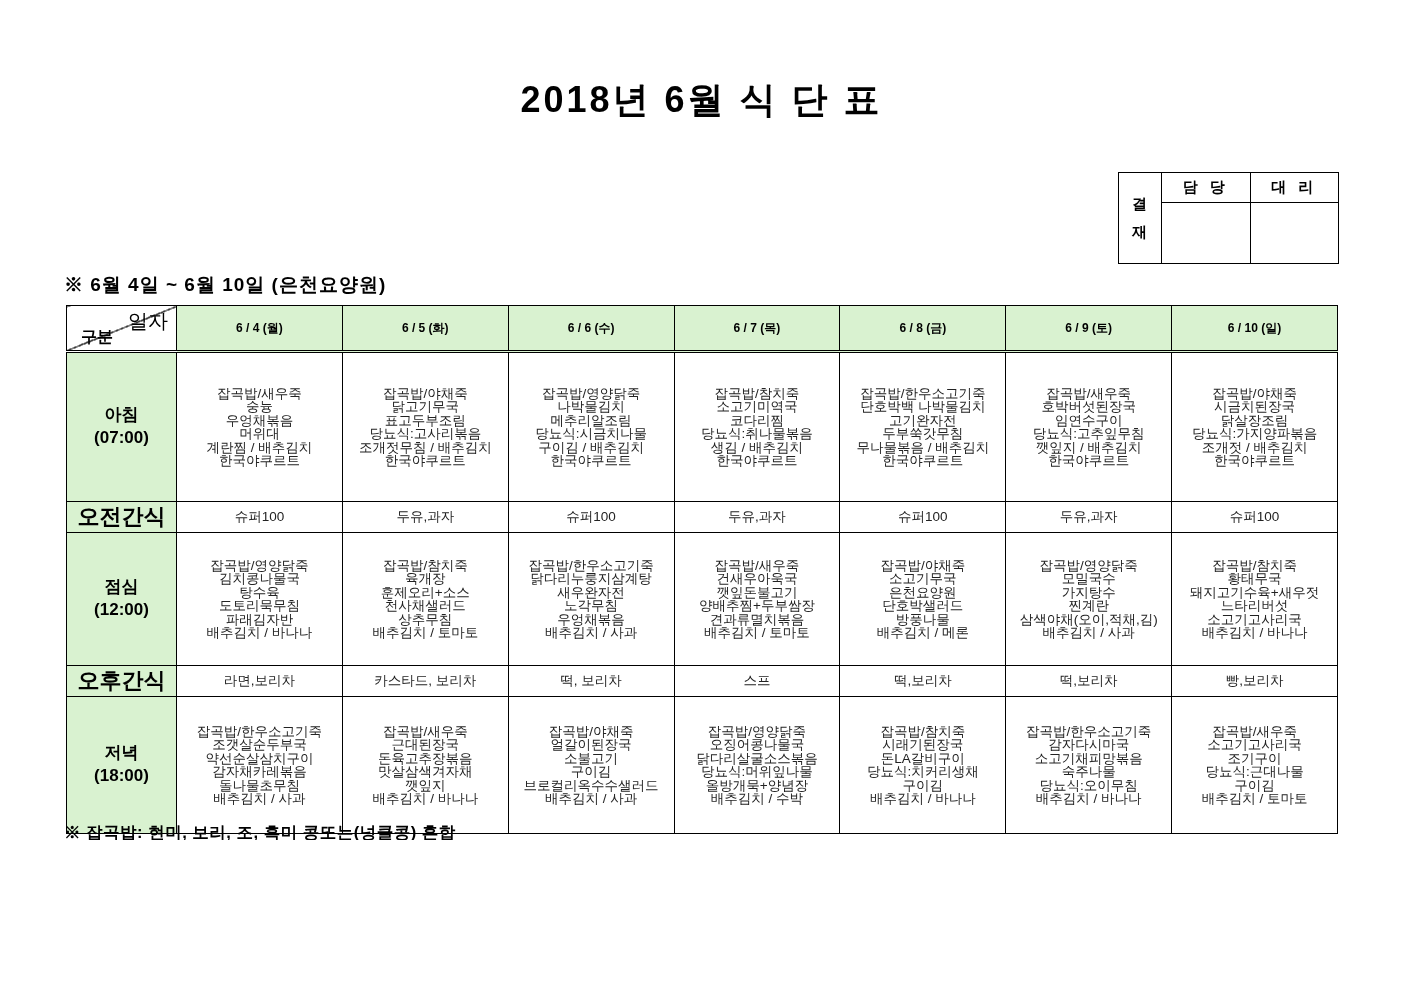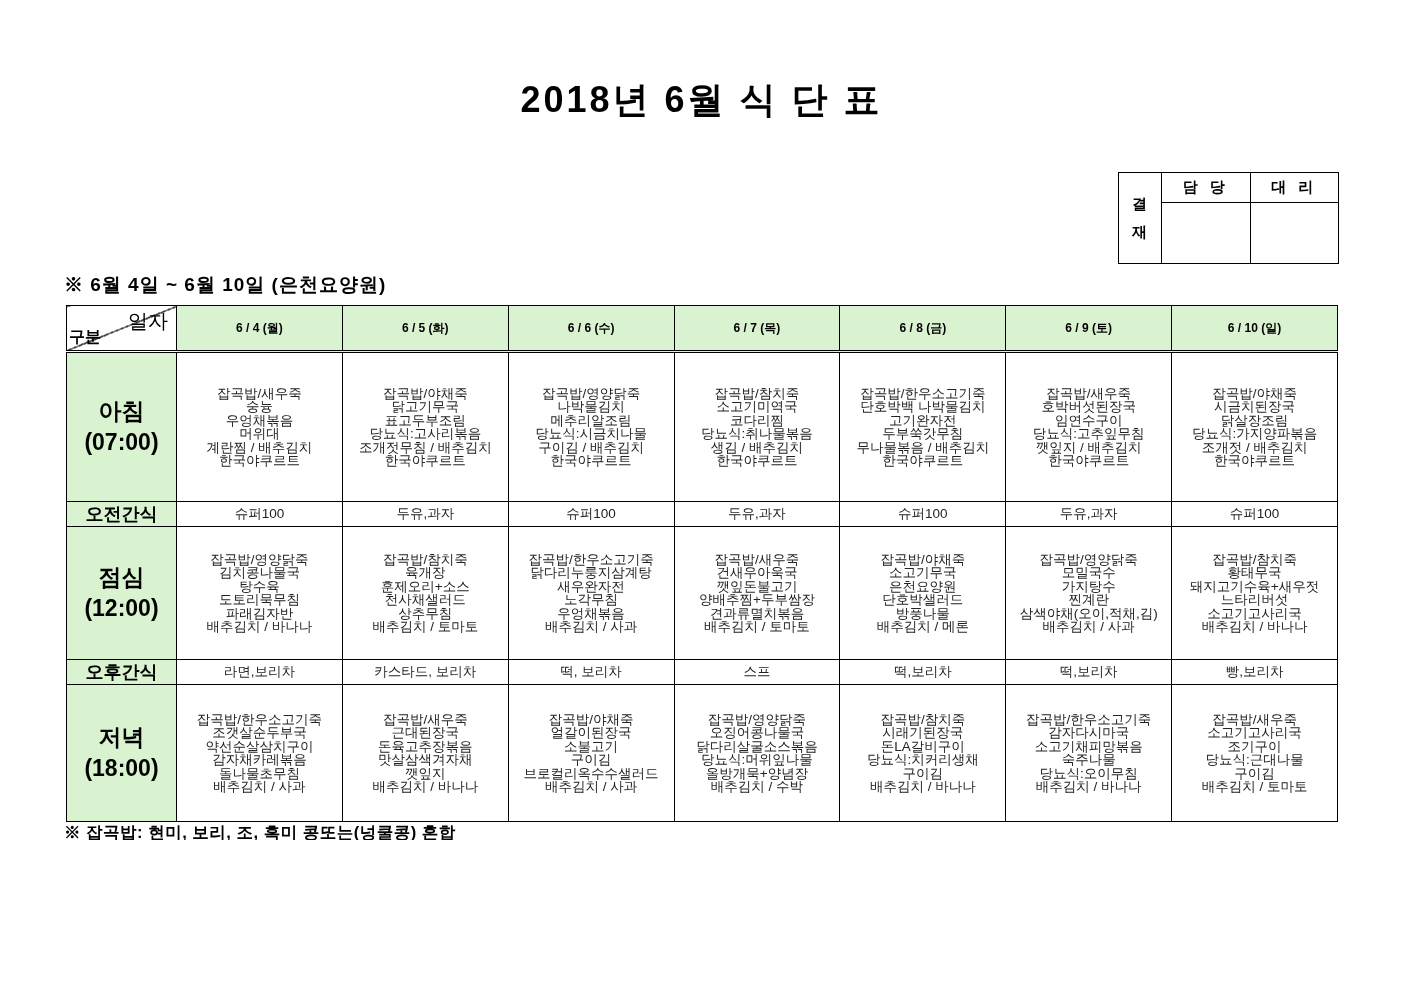--- a/index.html
+++ b/index.html
@@ -34,24 +34,24 @@
     background: var(--green); font-size: 12px; font-weight: bold;
     height: 44px; border-bottom: 3px double #000;
   }
   .menu .corner {
     background: #fff; position: relative; border-bottom: 3px double #000;
     background-image: linear-gradient(to bottom right,
       transparent calc(50% - 0.6px), #000 calc(50% - 0.6px),
       #000 calc(50% + 0.6px), transparent calc(50% + 0.6px));
   }
   .corner .c-top { position: absolute; top: 2px; right: 8px; font-size: 20px; font-weight: normal; }
-  .corner .c-bottom { position: absolute; bottom: 2px; left: 2px; font-size: 16px; font-weight: bold; }
-  .row-label { background: var(--green); font-weight: bold; font-size: 23px; }
+  .corner .c-bottom { position: absolute; bottom: 2px; left: 14px; font-size: 16px; font-weight: bold; }
+  .row-label { background: var(--green); font-weight: bold; font-size: 17px; }
   .row-label.meal div { line-height: 1.35; }
-  .row-label.snack { font-size: 18px; }
+  .row-label.snack { font-size: 22px; }
   .cell.meal { font-size: 13.5px; color: #222; }
   .cell.meal .line { line-height: 1.0; padding: 0; }
   .cell.meal .cell-inner {
     display: flex; flex-direction: column; justify-content: space-between;
     height: 100%; padding: 6px 2px; box-sizing: border-box;
   }
   .cell.snack { font-size: 13.5px; color: #222; }
   .notes { position: absolute; top: 822px; left: 64px; width: 1290px; }
   .notes p { margin: 0 0 5px 0; font-size: 16.5px; font-weight: bold; letter-spacing: 0.5px; }
 </style>

